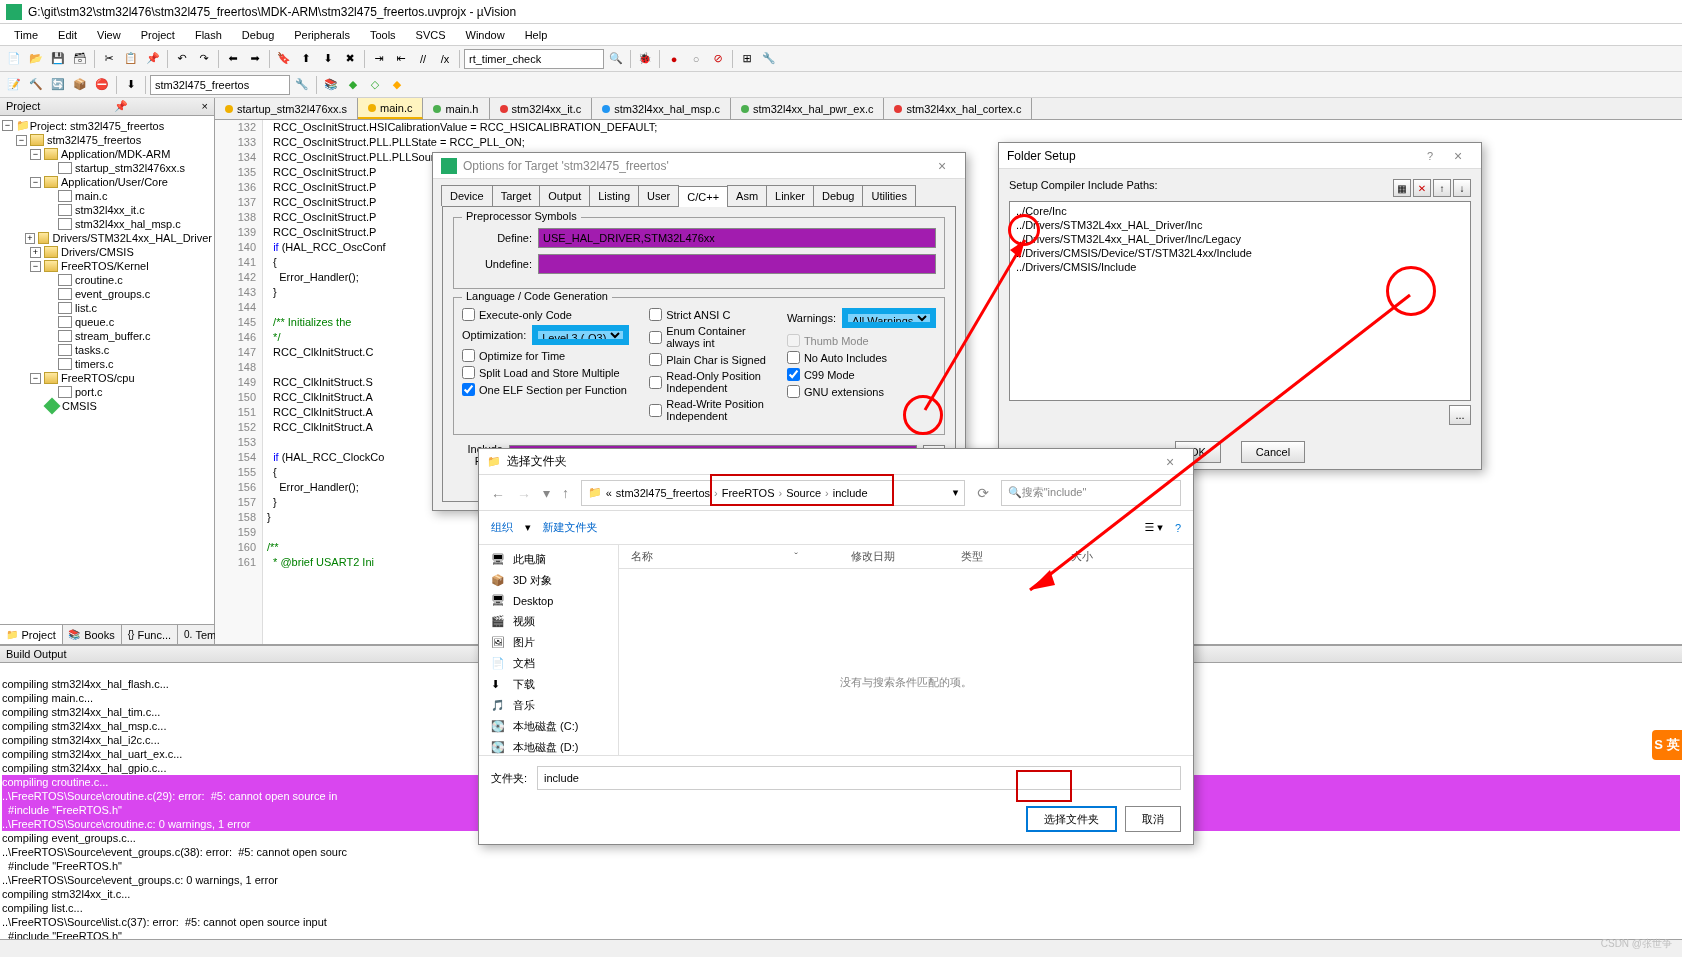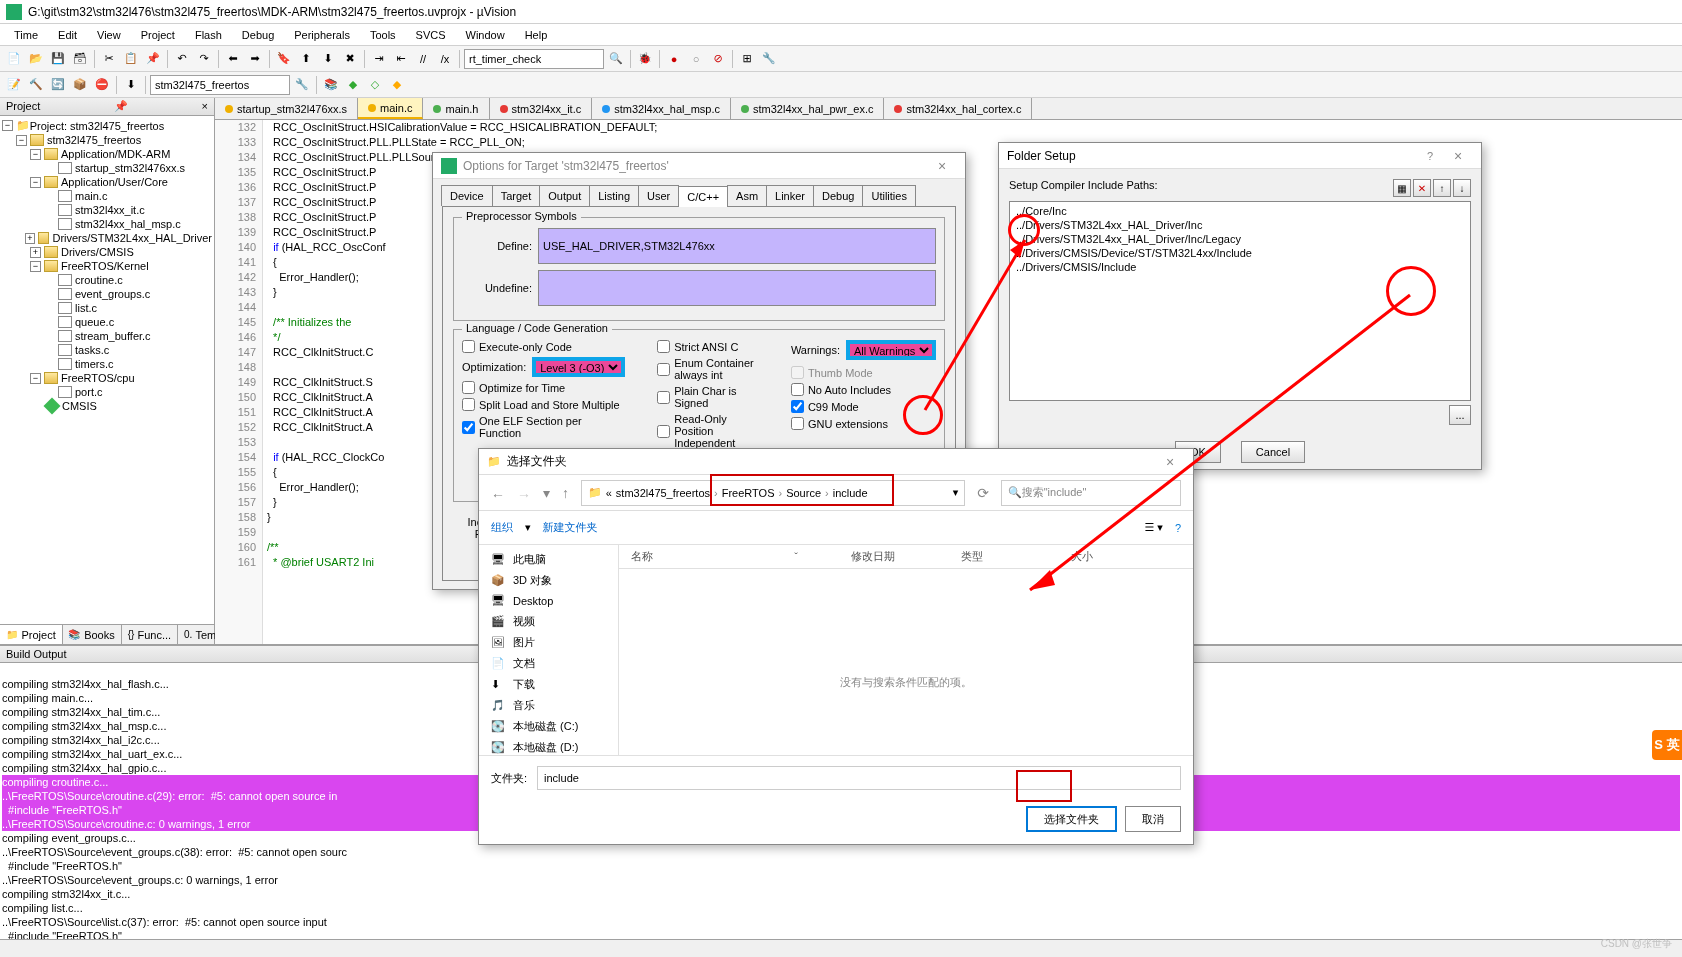--- a/index.html
+++ b/index.html
@@ -66,26 +66,26 @@
 .dlg-title .t { flex: 1; color: #888; font-size: 12px; }
 .dlg-title .x { width: 30px; text-align: center; cursor: pointer; font-size: 14px; color: #888; }
 .dlg-tabs { display: flex; padding: 6px 8px 0; gap: 0; }
 .dlg-tab { padding: 4px 8px; border: 1px solid #888; border-bottom: none; background: #f0f0f0; cursor: pointer; font-size: 11px; margin-right: -1px; }
 .dlg-tab.active { background: #fff; position: relative; top: 1px; }
 .dlg-body { border: 1px solid #888; margin: 0 9px 8px; background: #f0f0f0; padding: 10px; }
 .groupbox { border: 1px solid #a0a0a0; padding: 10px 8px 8px; margin-bottom: 8px; position: relative; }
 .groupbox > .legend { position: absolute; top: -8px; left: 8px; background: #f0f0f0; padding: 0 4px; font-size: 11px; }
 .form-row { display: flex; align-items: center; margin-bottom: 6px; gap: 6px; }
 .form-row label { width: 70px; text-align: right; }
-.text-input { flex: 1; height: 36px; border: 1px solid #888; background: #c4b5fd; padding: 0 4px; font-size: 11px; }
+.text-input { flex: 1; height: 20px; border: 1px solid #888; background: #a21caf; padding: 0 4px; font-size: 11px; }
 .chk { display: flex; align-items: center; gap: 4px; margin-bottom: 4px; }
 .chk input { width: 13px; height: 13px; }
-.col3 { display: flex; gap: 32px; }
+.col3 { display: flex; gap: 20px; }
 .col3 > div { flex: 1; }
-.sel { height: 20px; border: 4px solid #0ea5e9; background: #ec4899; font-size: 11px; }
+.sel { height: 20px; border: 6px solid #0ea5e9; background: #7dd3fc; font-size: 11px; }
 .btn { height: 22px; padding: 0 14px; border: 1px solid #888; background: linear-gradient(#fff,#e0e0e0); cursor: pointer; }
 .btn-row { display: flex; justify-content: center; gap: 20px; padding: 6px; }
 .dotbtn { width: 22px; height: 20px; border: 1px solid #888; background: linear-gradient(#fff,#e0e0e0); cursor: pointer; text-align: center; }
 
 
 .fs-list { border: 1px solid #888; background: #fff; height: 200px; overflow: auto; padding: 2px; }
 .fs-list div { padding: 1px 4px; }
 .fs-tools { display: flex; gap: 2px; }
 .fs-tool { width: 18px; height: 18px; border: 1px solid #888; background: linear-gradient(#fff,#e0e0e0); cursor: pointer; display: flex; align-items: center; justify-content: center; font-size: 10px; }
 

